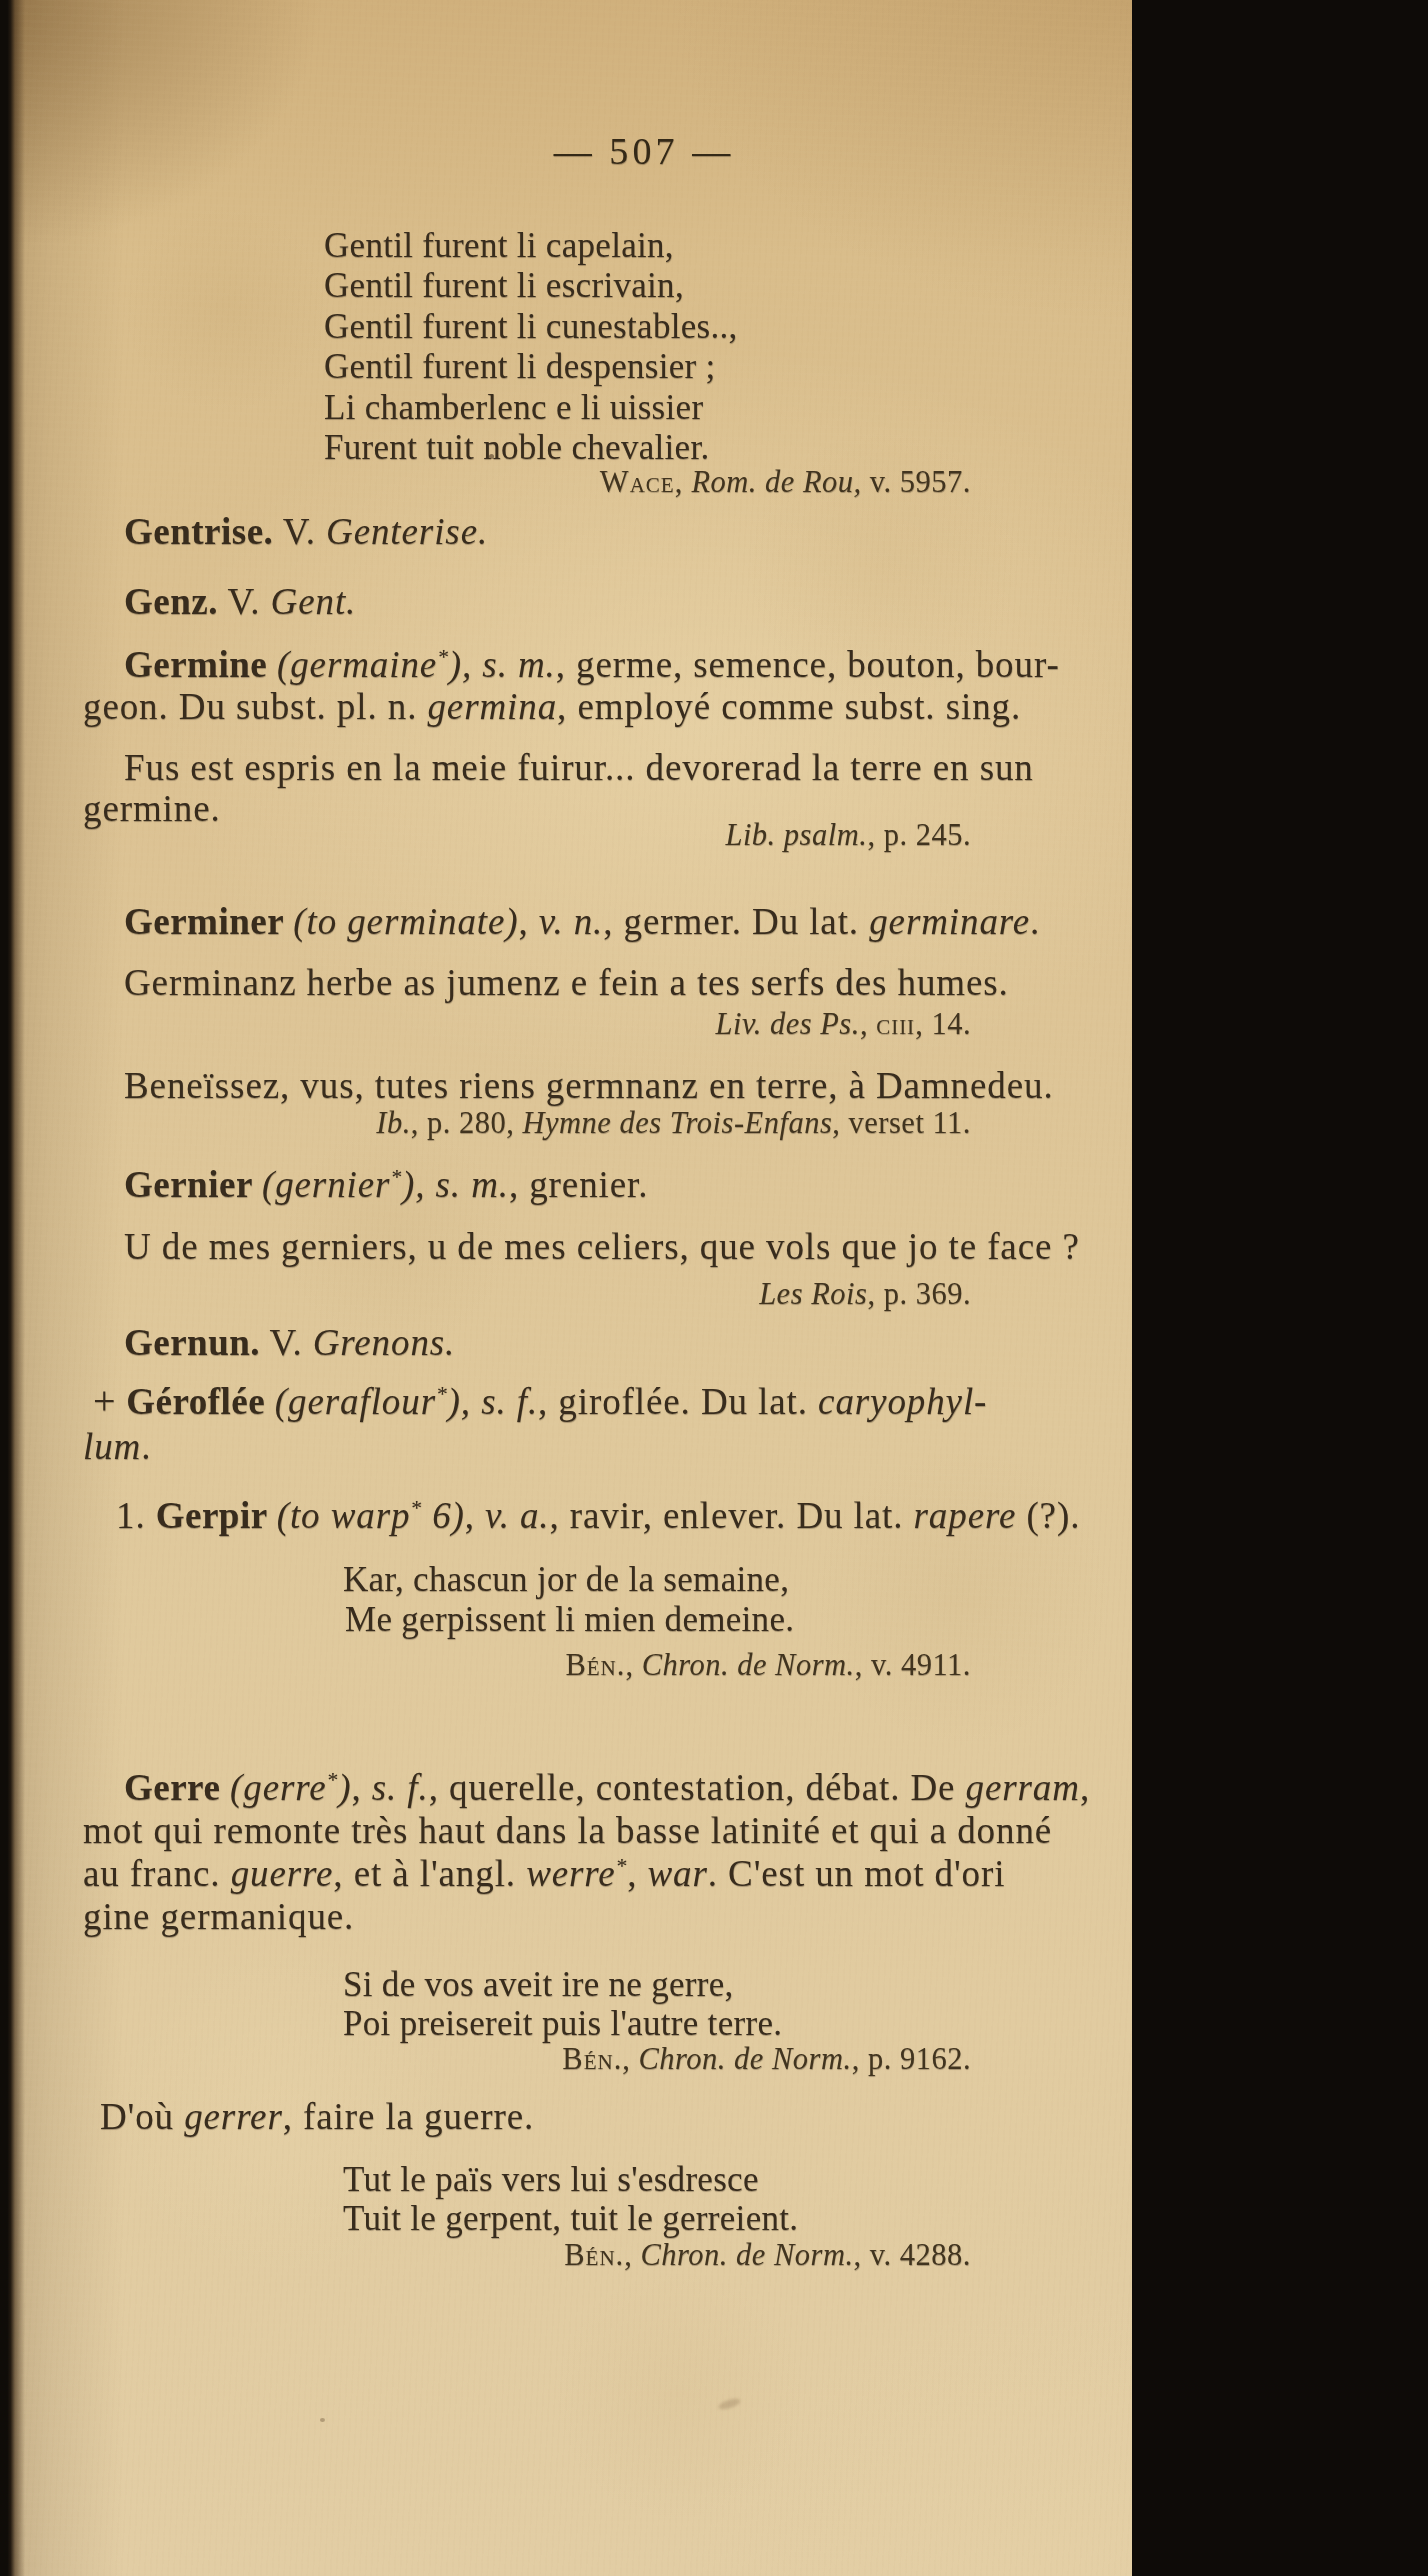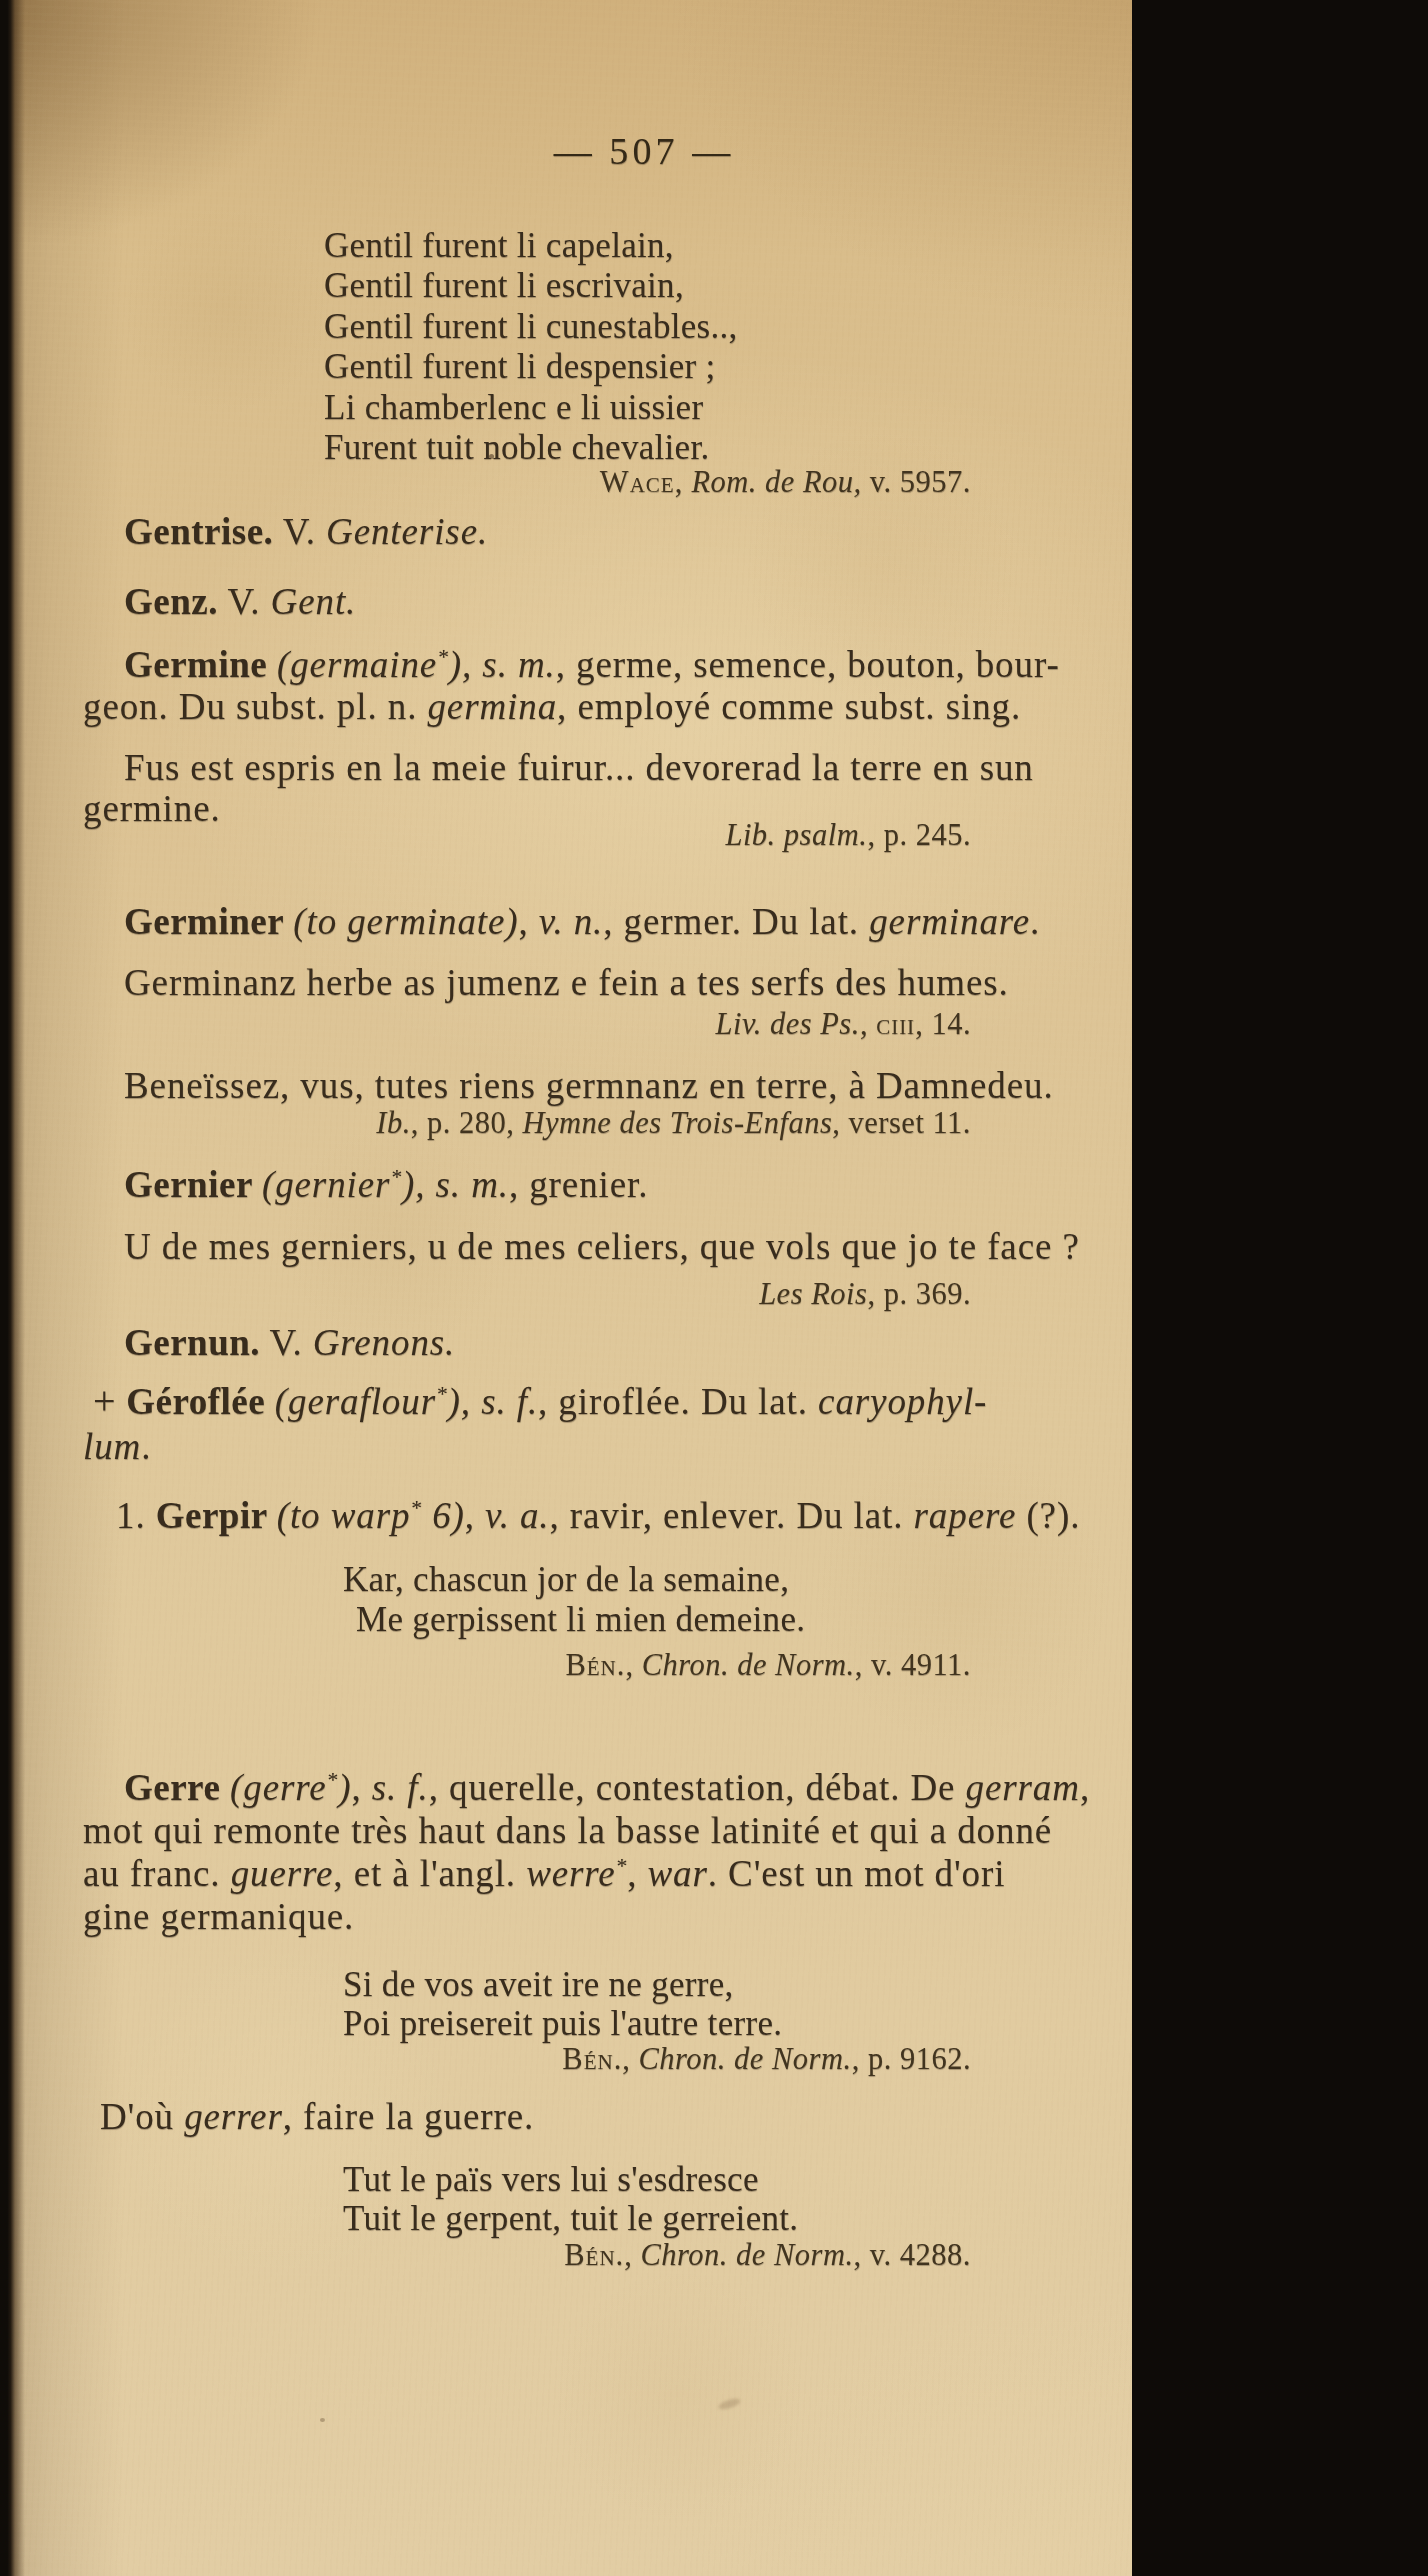--- a/index.html
+++ b/index.html
@@ -99,21 +99,21 @@
   <div class="line cite" style="top:1279px;"><span class="it">Les Rois</span><span>, p. 369.</span></div>
 
   <div class="line body" style="left:124px; top:1324px;"><span class="hw">Gernun.</span><span> V. </span><span class="it">Grenons.</span></div>
 
   <div class="line body" style="left:93px; top:1381px;"><span class="cross">+</span><span class="hw"> Géroflée </span><span class="it">(geraflour</span><sup class="star">*</sup><span class="it">), </span><span class="it">s. f.</span><span>, giroflée. Du lat. </span><span class="it">caryophyl-</span></div>
   <div class="line body" style="left:83px; top:1428px;"><span class="it">lum</span><span>.</span></div>
 
   <div class="line body" style="left:116px; top:1497px;"><span>1. </span><span class="hw">Gerpir </span><span class="it">(to warp</span><sup class="star">*</sup><span class="it"> 6)</span><span>, </span><span class="it">v. a.</span><span>, ravir, enlever. Du lat. </span><span class="it">rapere</span><span> (?).</span></div>
 
   <div class="line verse" style="left:343px; top:1562px;"><span>Kar, chascun jor de la semaine,</span></div>
-  <div class="line verse" style="left:356px; top:1602px;"><span>Me gerpissent li mien demeine.</span></div>
+  <div class="line verse" style="left:345px; top:1602px;"><span>Me gerpissent li mien demeine.</span></div>
 
   <div class="line cite" style="top:1650px;"><span class="sc">Bén.</span><span>, </span><span class="it">Chron. de Norm.</span><span>, v. 4911.</span></div>
 
 
   <div class="line body" style="left:124px; top:1769px;"><span class="hw">Gerre </span><span class="it">(gerre</span><sup class="star">*</sup><span class="it">)</span><span>, </span><span class="it">s. f.</span><span>, querelle, contestation, débat. De </span><span class="it">gerram</span><span>,</span></div>
   <div class="line body" style="left:83px; top:1812px;"><span>mot qui remonte très haut dans la basse latinité et qui a donné</span></div>
   <div class="line body" style="left:83px; top:1855px;"><span>au franc. </span><span class="it">guerre</span><span>, et à l'angl. </span><span class="it">werre</span><sup class="star">*</sup><span>, </span><span class="it">war</span><span>. C'est un mot d'ori</span></div>
   <div class="line body" style="left:83px; top:1898px;"><span>gine germanique.</span></div>
 
   <div class="line verse" style="left:343px; top:1967px;"><span>Si de vos aveit ire ne gerre,</span></div>

